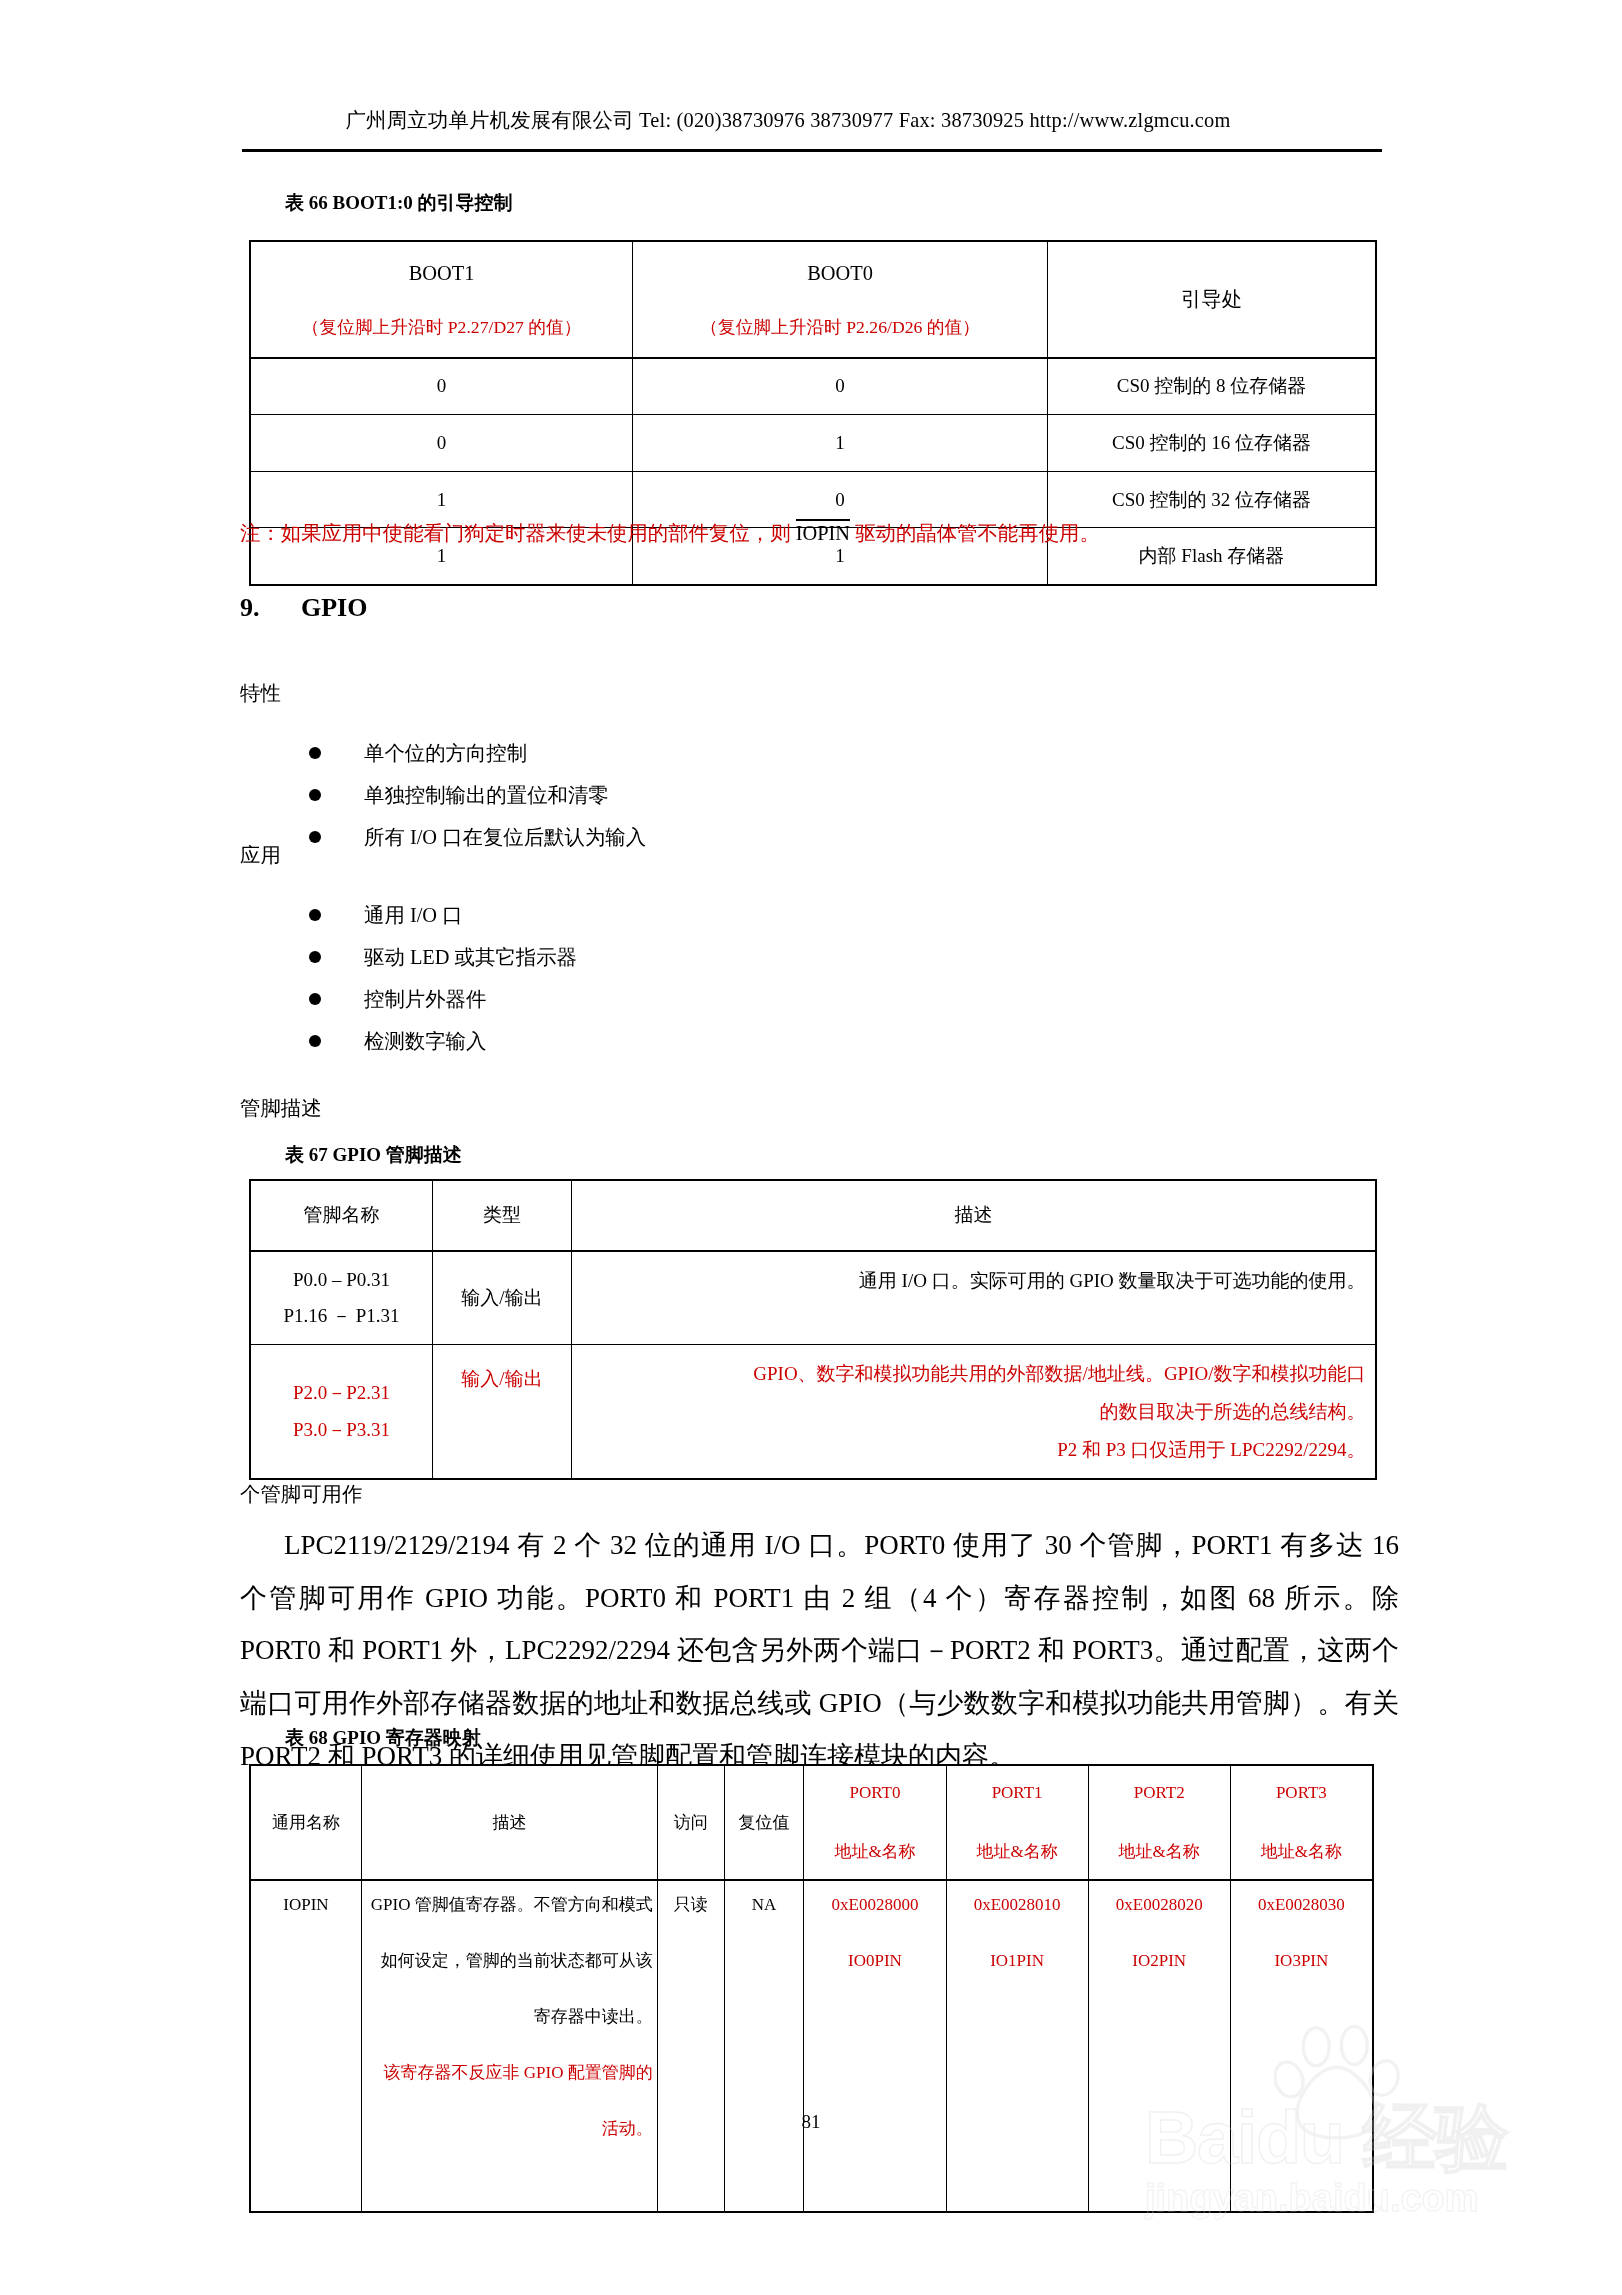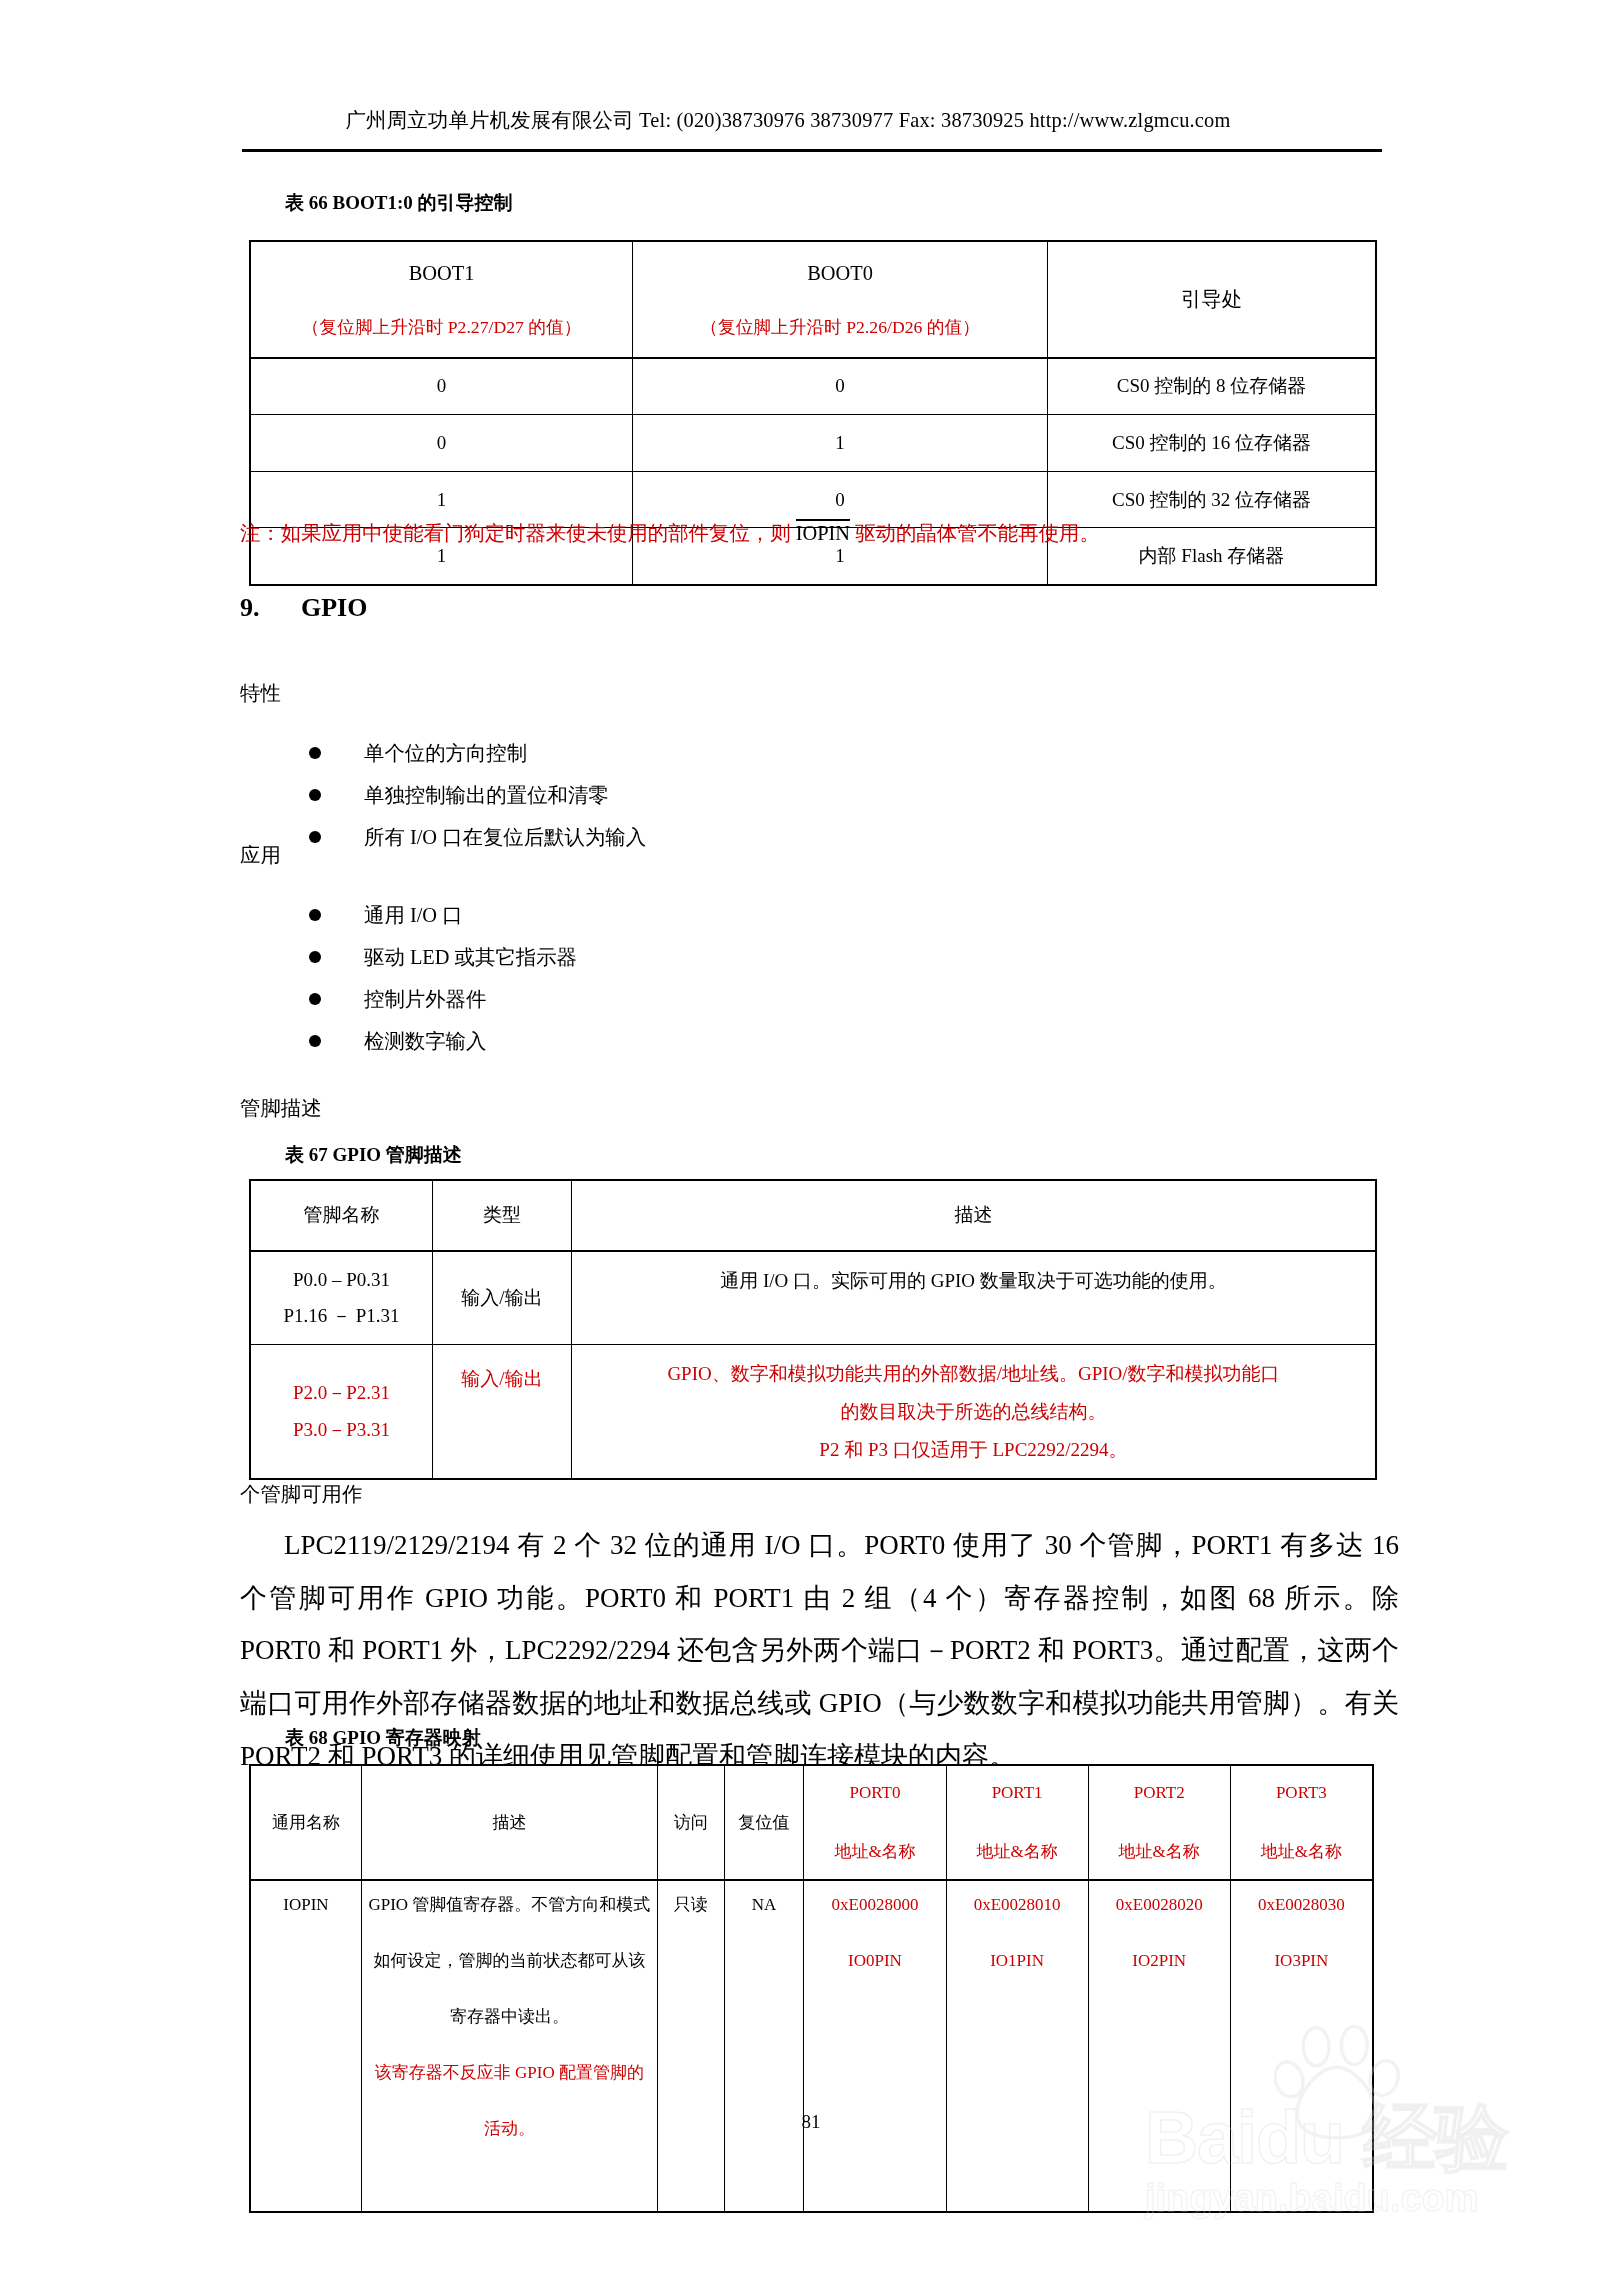--- a/index.html
+++ b/index.html
@@ -75,21 +75,21 @@
     font-weight: normal;
     line-height: 1.9;
   }
   table.doc-table thead td {
     border-bottom: 2.7px solid #000;
   }
   table.doc-table.thickframe {
     border: 2.7px solid #000;
   }
   .tc { text-align: center; }
-  .tl { text-align: center; }
+  .tl { text-align: right; }
 
   
   #table66-wrap { position: absolute; left: 249px; top: 240px; width: 1128px; }
   #table66 { width: 100%; }
   #table66 td { height: 42px; }
   #table66 .hdr-cell { padding-top: 12.3px; padding-bottom: 12.3px; }
   #table66 .hdr-main { font-size: 20.4px; }
   #table66 .hdr-sub { font-size: 17.7px; margin-top: 17.7px; }
 
   

